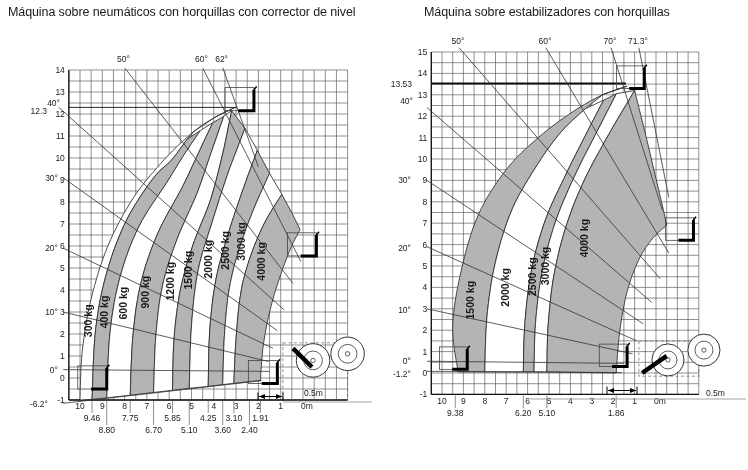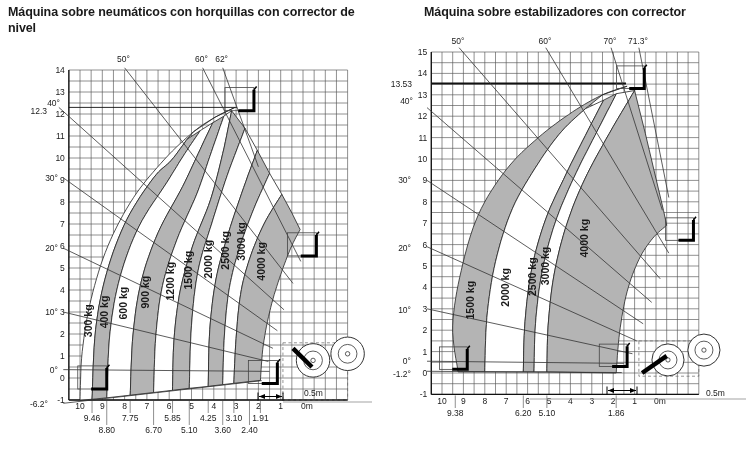--- a/index.html
+++ b/index.html
@@ -1,27 +1,27 @@
 <!DOCTYPE html>
 <html><head>
 <meta charset="utf-8">
 <style>
   html,body{margin:0;padding:0;background:#fff;}
   body{width:748px;height:470px;position:relative;font-family:"Liberation Sans",sans-serif;overflow:hidden;}
-  .chart-title{position:absolute;font-size:12.5px;font-weight:700;color:#1a1a1a;line-height:1.25;letter-spacing:-0.1px;}
+  .chart-title{position:absolute;font-size:12.5px;font-weight:400;color:#1a1a1a;line-height:1.25;letter-spacing:-0.1px;}
   #title-left{left:8px;top:5px;width:370px;}
   #title-right{left:424px;top:5px;width:310px;}
   svg{position:absolute;left:0;top:0;}
   text{fill:#1a1a1a;}
 </style>
 </head>
 <body>
 
 <div class="chart-title" id="title-left">Máquina sobre neumáticos con horquillas con corrector de nivel</div>
-<div class="chart-title" id="title-right">Máquina sobre estabilizadores con corrector</div>
+<div class="chart-title" id="title-right">Máquina sobre estabilizadores con horquillas</div>
 
 <svg id="canvas" width="748" height="470" viewBox="0 0 748 470">
     <g>
       <g stroke="#555" stroke-width="0.65">
         <line x1="347.6" y1="70" x2="347.6" y2="400"></line>
         <line x1="336.45" y1="70" x2="336.45" y2="400"></line>
         <line x1="325.3" y1="70" x2="325.3" y2="400"></line>
         <line x1="314.15" y1="70" x2="314.15" y2="400"></line>
         <line x1="303" y1="70" x2="303" y2="400"></line>
         <line x1="291.85" y1="70" x2="291.85" y2="400"></line>

